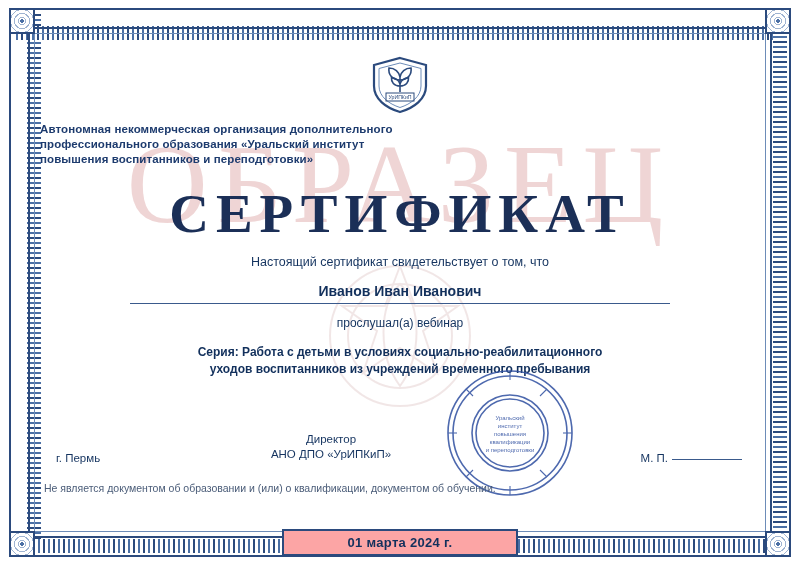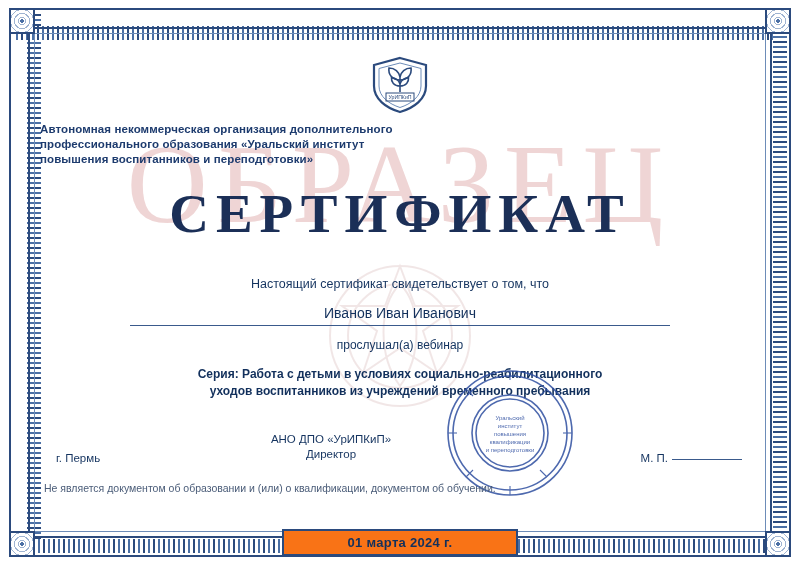--- a/index.html
+++ b/index.html
@@ -158,35 +158,35 @@
     color: #1b2f57;
     font-family: "Liberation Serif", serif;
     font-weight: bold;
     font-size: 55px;
     letter-spacing: 7px;
     line-height: 58px;
     white-space: nowrap;
   }
 
   .attest {
-    margin-top: 34px;
+    margin-top: 12px;
     text-align: center;
     color: #14335f;
     font-size: 12.5px;
   }
 
   .name-block {
     margin: 14px auto 0 auto;
     width: 540px;
     text-align: center;
   }
   .name-block .name {
     color: #12305c;
     font-size: 14px;
-    font-weight: normal;
+    font-weight: bold;
     padding-bottom: 4px;
   }
   .name-block .rule {
     border-bottom: 1px solid #3a5party;
     border-bottom: 1px solid #3a5a8c;
     height: 0;
   }
 
   .listened {
     margin-top: 12px;
@@ -265,21 +265,21 @@
     font-size: 10.5px;
   }
 
   
   .date-box {
     position: absolute;
     left: 282px;
     top: 529px;
     width: 236px;
     height: 27px;
-    background: #f97316;
+    background: #fca5a5;
     border: 2px solid #2b4a7d;
     box-sizing: border-box;
     display: flex;
     align-items: center;
     justify-content: center;
   }
   .date-box .date-text {
     color: #12305c;
     font-size: 13px;
     font-weight: bold;
@@ -372,22 +372,22 @@
         <text x="65" y="60">институт</text>
         <text x="65" y="68">повышения</text>
         <text x="65" y="76">квалификации</text>
         <text x="65" y="84">и переподготовки</text>
       </g>
     </svg>
 
     <div class="sign-row">
       <div class="city">г. Пермь</div>
       <div class="director">
+        <div>Директор</div>
         <div>АНО ДПО «УрИПКиП»</div>
-        <div>Директор</div>
       </div>
       <div class="mp">
         <span>М. П.</span><span class="mp-rule"></span>
       </div>
     </div>
 
     <div class="disclaimer">Не является документом об образовании и (или) о квалификации, документом об обучении.</div>
   </div>
 
   <div class="date-box">

